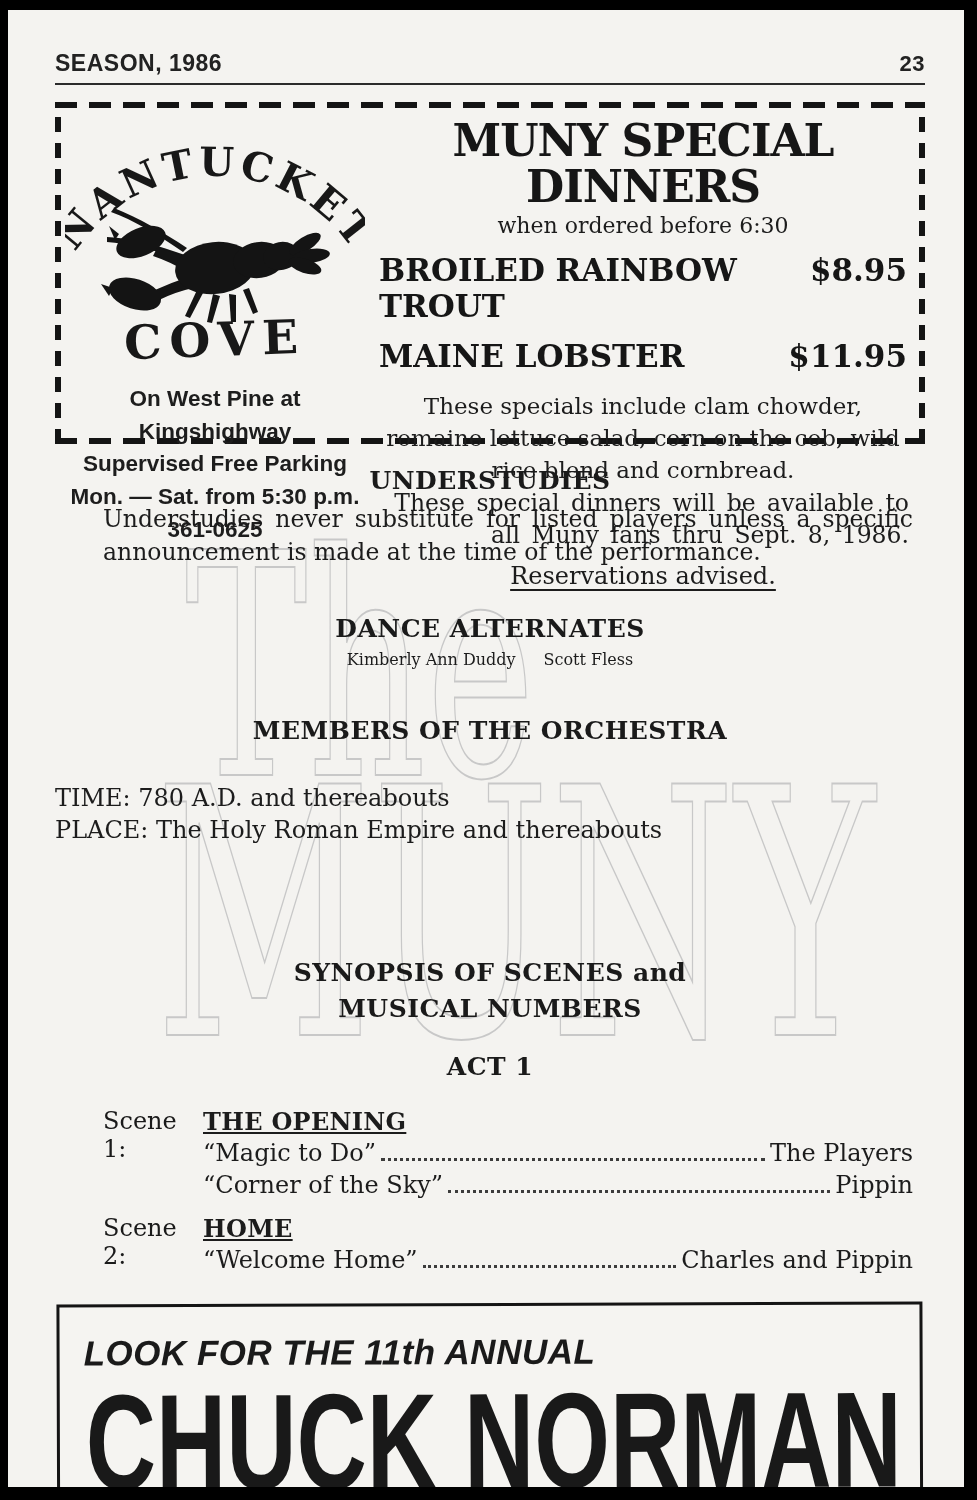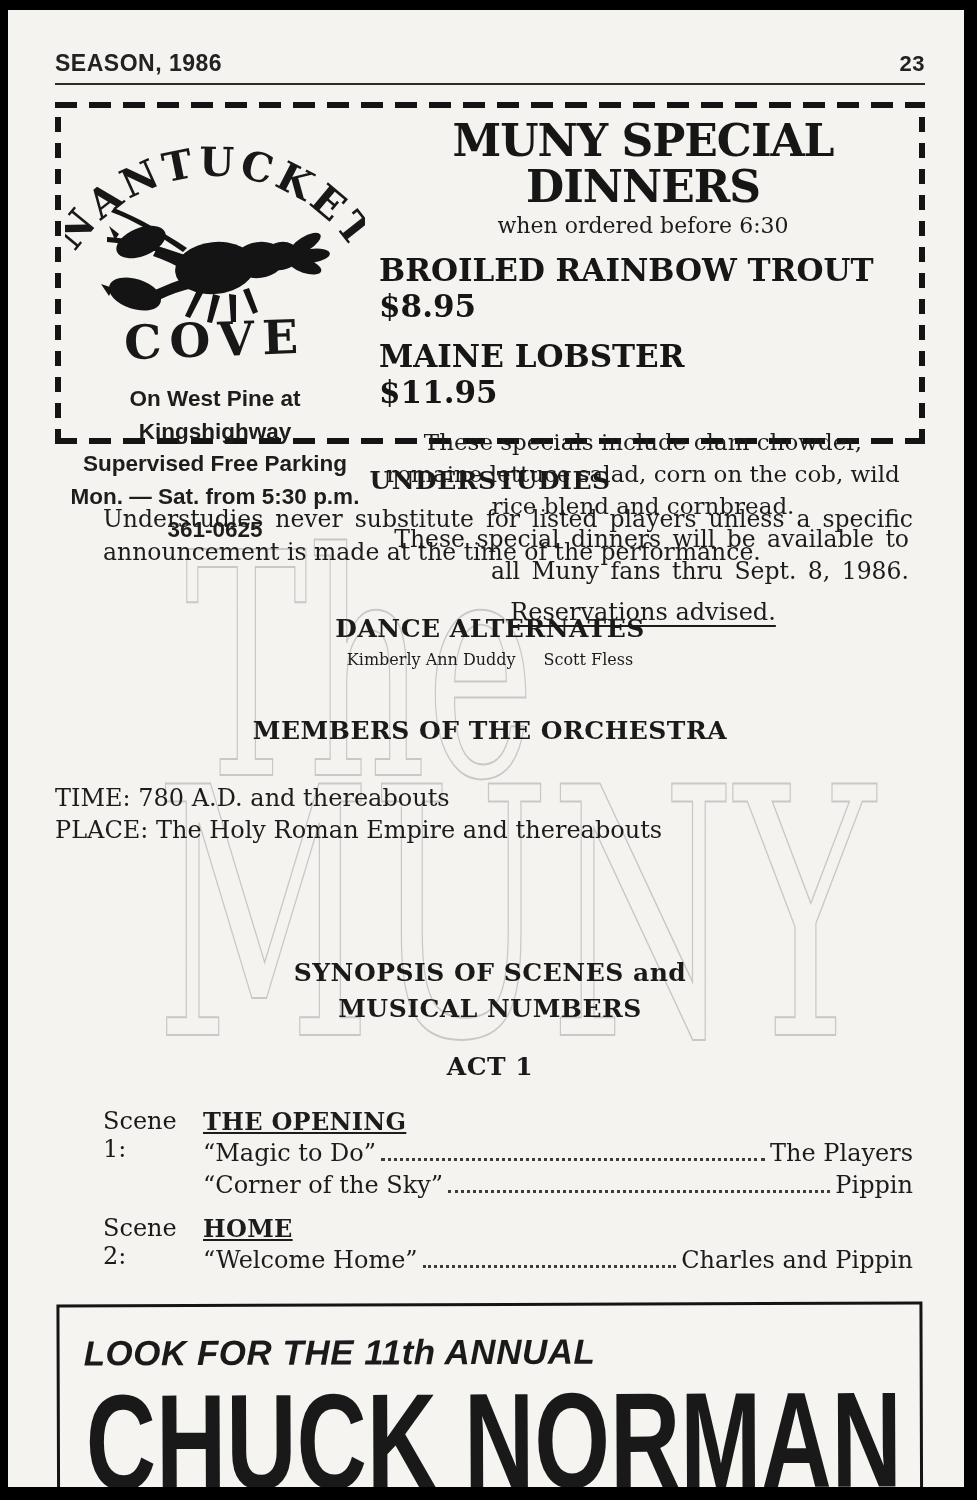--- a/index.html
+++ b/index.html
@@ -77,21 +77,21 @@
   }
   .ad-right { padding-top: 2px; }
   .ad-title {
     text-align: center; font-size: 44px; font-weight: 700;
     letter-spacing: -1px; color: #161616; line-height: 1.05;
   }
   .ad-sub { text-align: center; font-size: 22px; margin-top: 3px; }
   .menu-row {
     display: flex; justify-content: space-between; align-items: baseline;
     font-size: 31px; font-weight: 700; color: #161616;
-    margin-top: 14px; padding: 0 2px; flex-direction: column;
+    margin-top: 14px; padding: 0 2px;
   }
   .menu-row:nth-of-type(2) { margin-top: 9px; }
   .ad-p1 { margin-top: 17px; text-align: center; font-size: 23px; line-height: 1.38; }
   .ad-p2 { text-align: right; font-size: 23.5px; line-height: 1.38; word-spacing: 4px; }
   .ad-resv {
     margin-top: 11px; text-align: center; font-size: 24px;
   }
   .ad-resv span { text-decoration: underline; text-underline-offset: 5px; text-decoration-thickness: 2px; }
 
   

